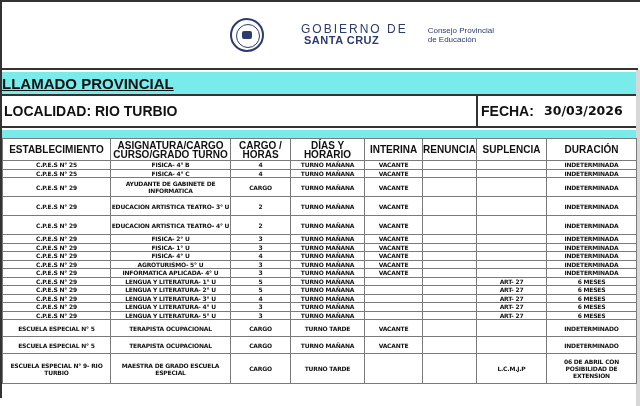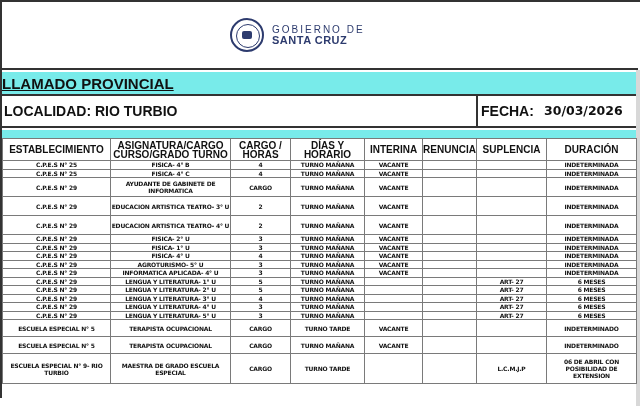--- a/index.html
+++ b/index.html
@@ -9,22 +9,22 @@
   .frame { position: absolute; left: 0; top: 0; width: 637px; height: 398px; border-left: 2px solid #333; }
   .top-border { position: absolute; left: 0; top: 0; width: 640px; height: 2px; background: #333; }
   .right-edge { position: absolute; left: 636px; top: 70px; width: 4px; height: 336px; background: #d8d8d8; }
 
   .header-box { position: absolute; left: 2px; top: 2px; width: 636px; height: 68px; background: #fff; border-bottom: 2px solid #333; }
   .logo-wrap { position: absolute; left: 228px; top: 15px; height: 36px; display: flex; align-items: center; }
   .seal { width: 34px; height: 34px; border-radius: 50%; border: 2px solid #2d3b6e; position: relative; background: #fff; }
   .seal::before { content: ""; position: absolute; left: 4px; top: 4px; width: 22px; height: 22px; border-radius: 50%; border: 1.5px solid #2d3b6e; }
   .seal::after { content: ""; position: absolute; left: 10px; top: 11px; width: 10px; height: 8px; background: #2d3b6e; border-radius: 2px; }
   .gov { margin-left: 8px; display: flex; flex-direction: column; color: #2d3b6e; }
-  .gov .l1 { font-size: 10px; letter-spacing: 2px; line-height: 9px; }
-  .gov .l2 { font-size: 11px; font-weight: bold; letter-spacing: 0.5px; line-height: 12px; }
+  .gov .l1 { font-size: 12px; letter-spacing: 2px; line-height: 9px; margin-left: 29px; }
+  .gov .l2 { font-size: 11px; font-weight: bold; letter-spacing: 0.5px; line-height: 12px; margin-left: 32px; }
   .cpe { margin-left: 20px; display: flex; flex-direction: column; color: #2d3b6e; font-size: 8px; line-height: 9px; }
 
   .band { position: absolute; left: 2px; width: 634px; background: #78ebea; }
   .title-band { top: 72px; height: 24px; text-align: left; border-bottom: 2px solid #333; }
   .title-band span { font-size: 15px; font-weight: bold; text-decoration: underline; line-height: 24px; }
   .loc-row { position: absolute; left: 2px; top: 96px; width: 634px; height: 32px; background: #fff; border-bottom: 2px solid #333; }
   .loc { position: absolute; left: 2px; top: 0; height: 30px; line-height: 30px; font-size: 14px; font-weight: bold; }
   .fecha-cell { position: absolute; left: 474px; top: 0; width: 129px; height: 30px; border-left: 2px solid #333; }
   .fecha-label { position: absolute; left: 3px; top: 0; line-height: 30px; font-size: 14px; font-weight: bold; }
   .fecha-value { position: absolute; left: 66px; top: 0; line-height: 30px; font-size: 14px; font-weight: bold; font-family: "DejaVu Sans", sans-serif; font-size: 12.5px; }
@@ -46,20 +46,24 @@
 <div class="top-border"></div>
 <div class="frame"></div>
 <div class="right-edge"></div>
 
 <div class="header-box">
   <div class="logo-wrap">
     <div class="seal"></div>
     <div class="gov">
       <span class="l1">GOBIERNO DE</span>
       <span class="l2">SANTA CRUZ</span>
+    </div>
+    <div class="cpe">
+      <span>Consejo Provincial</span>
+      <span>de Educación</span>
     </div>
   </div>
 </div>
 
 <div class="band title-band">
   <span>LLAMADO PROVINCIAL</span>
 </div>
 
 <div class="loc-row">
   <div class="loc">LOCALIDAD: RIO TURBIO</div>

